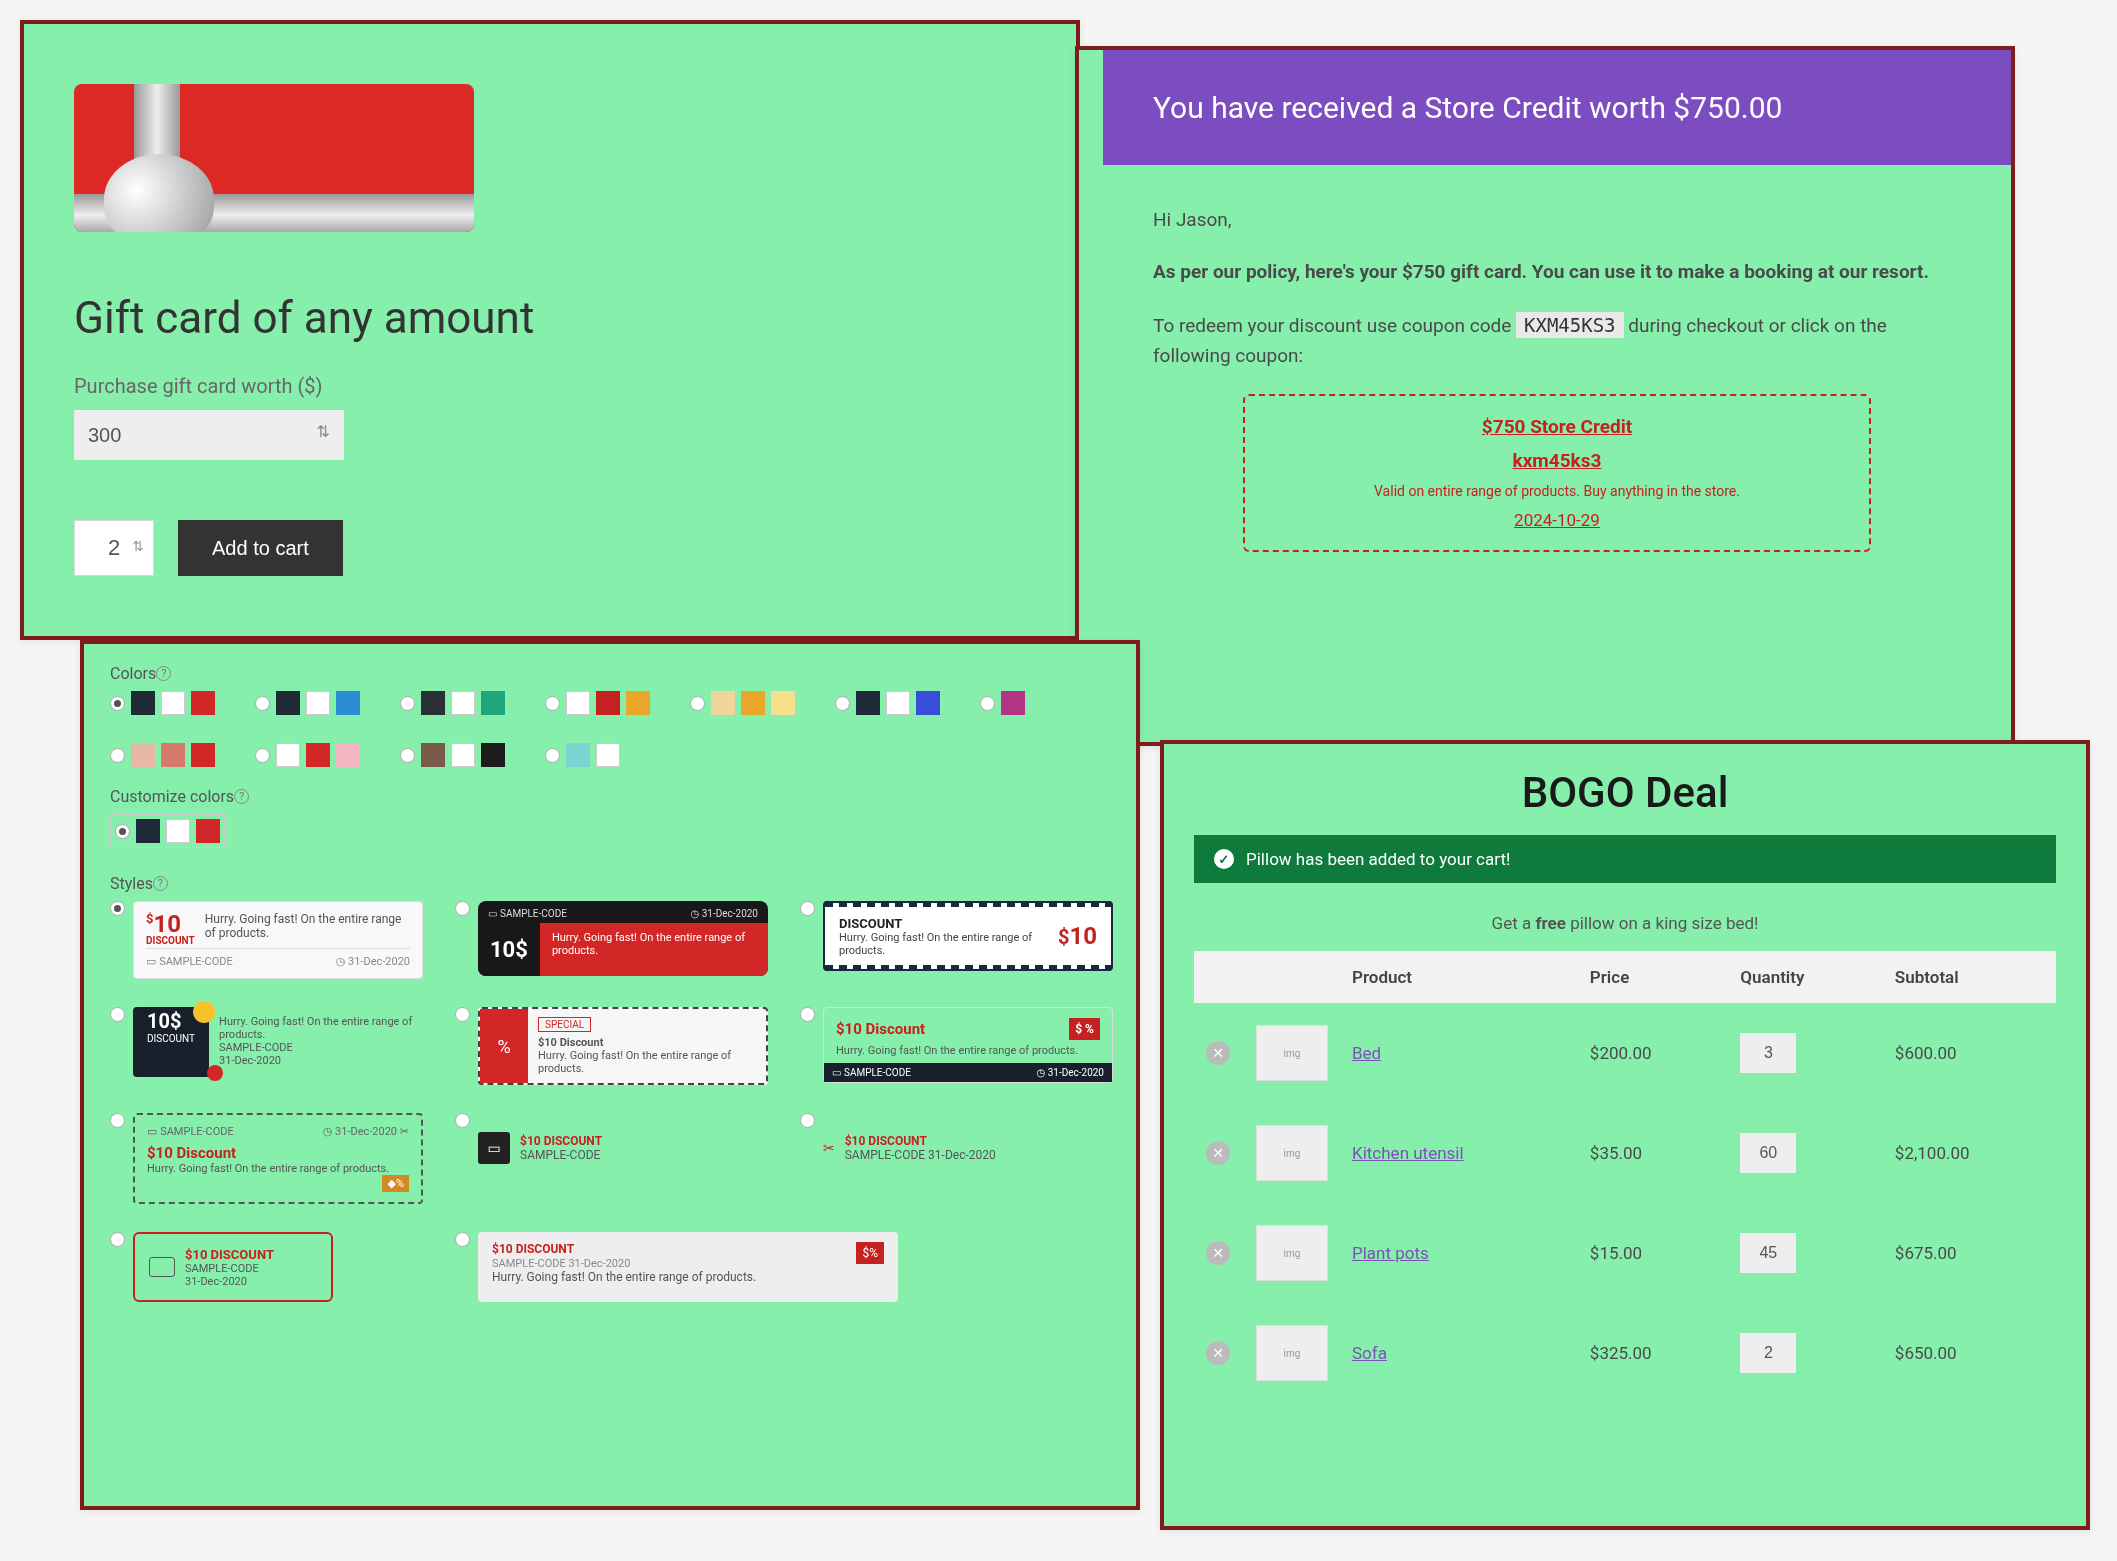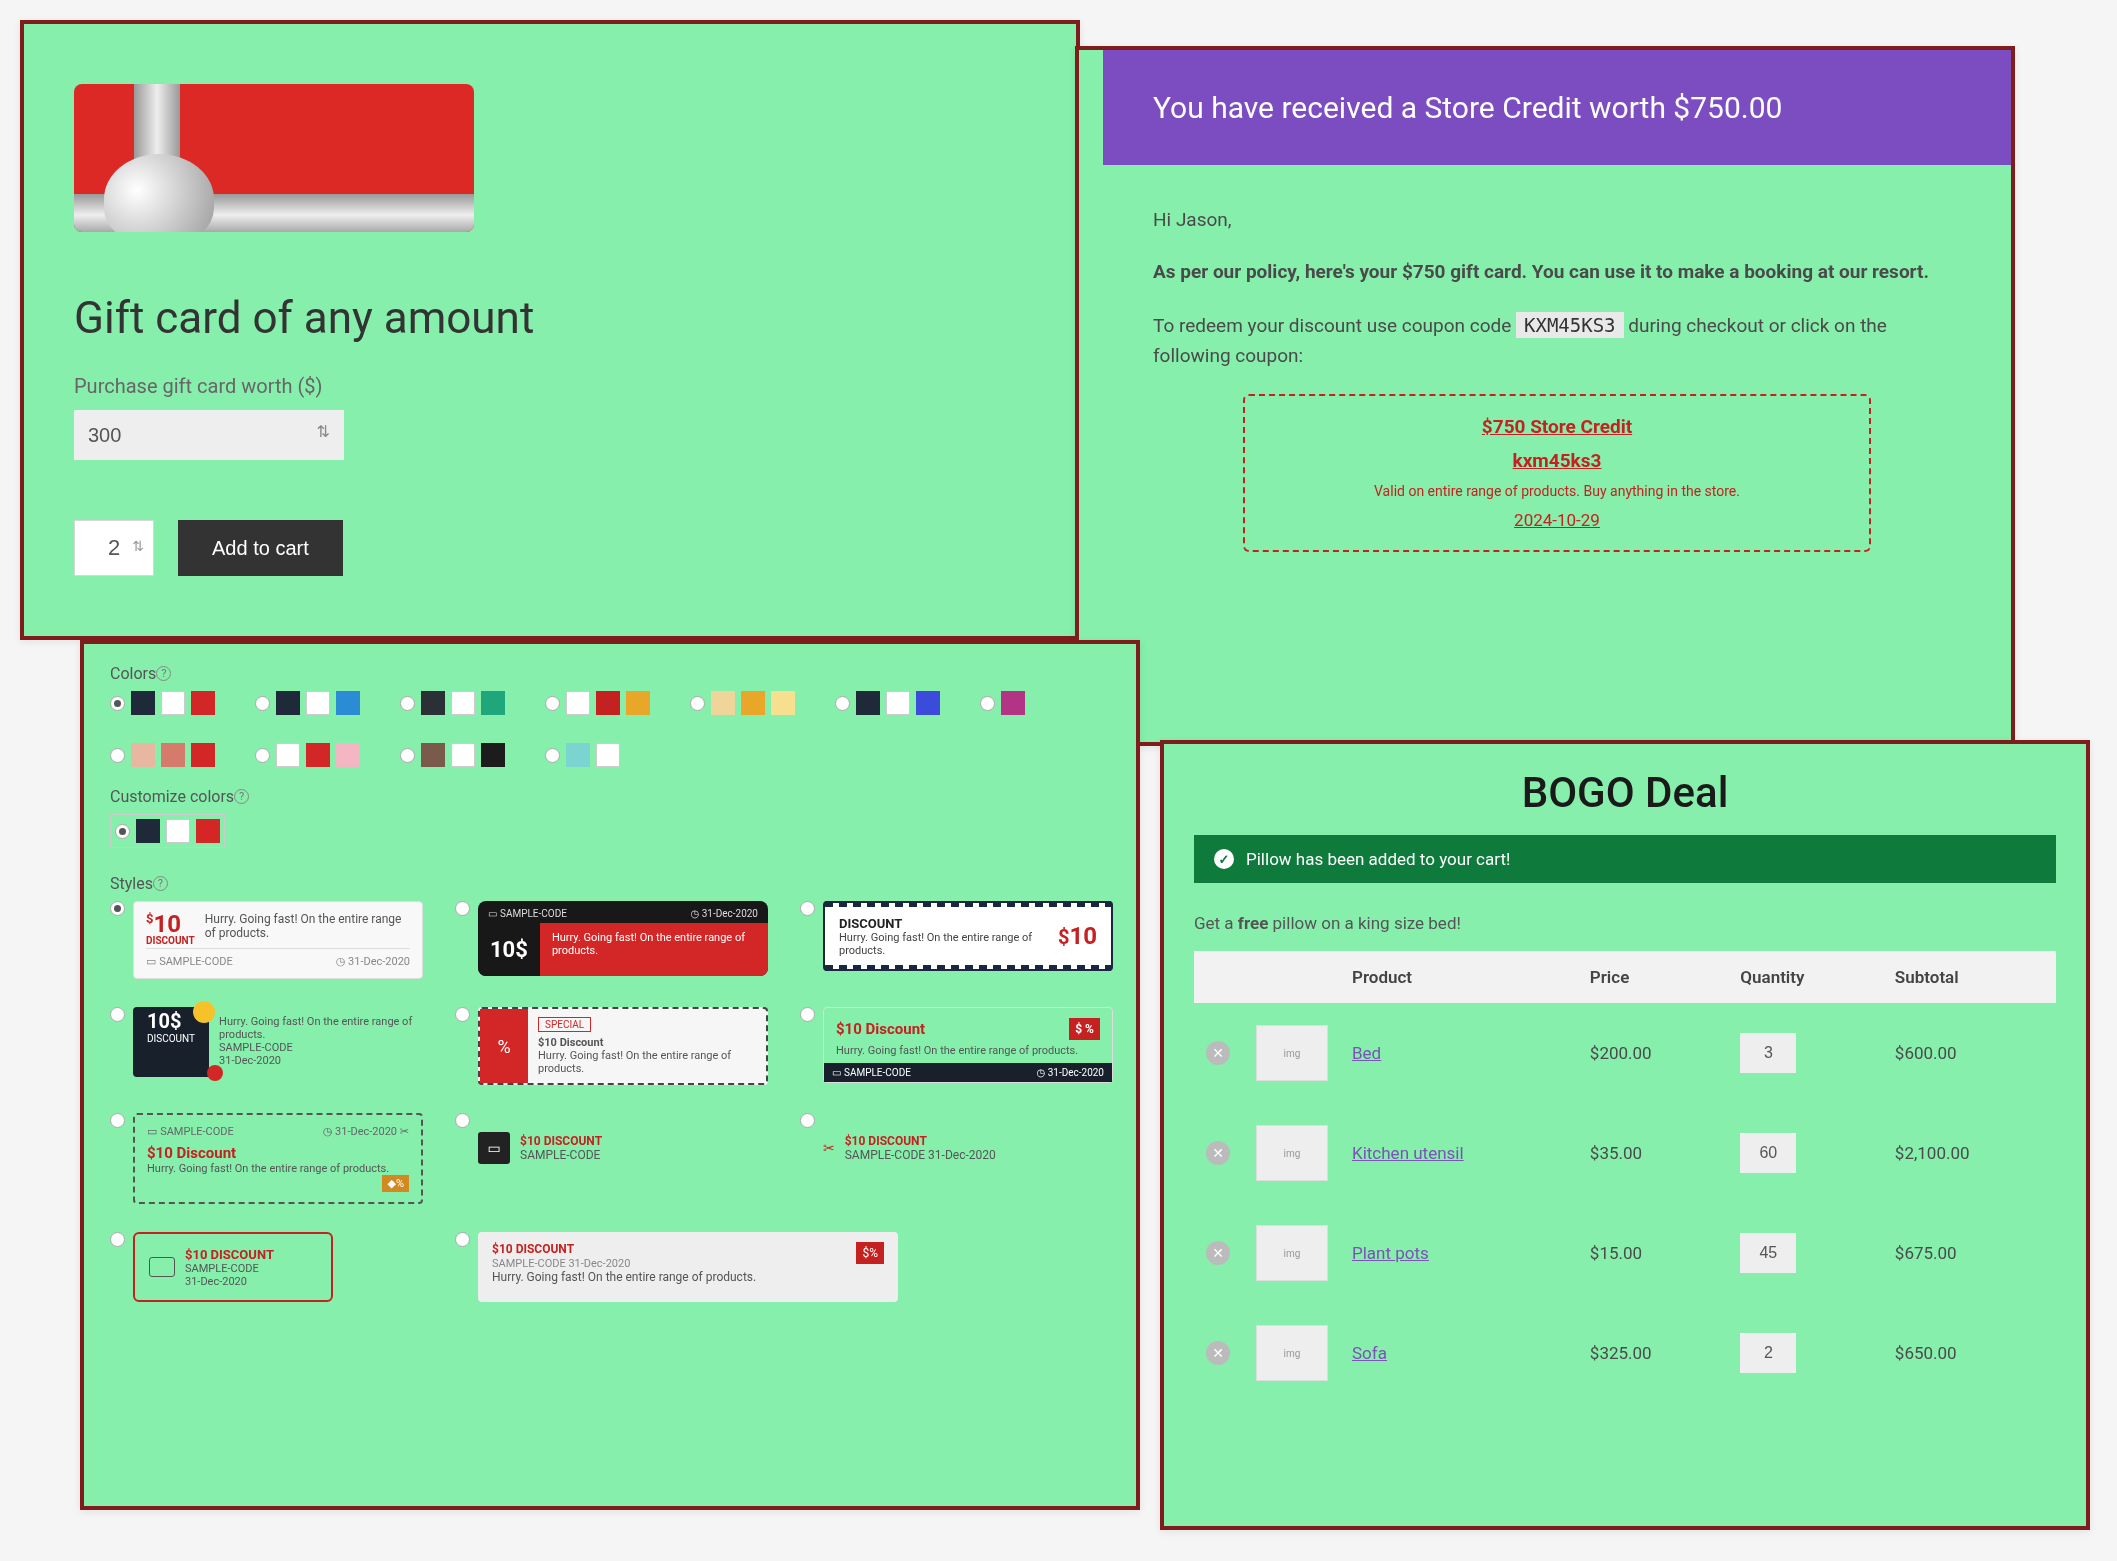--- a/index.html
+++ b/index.html
@@ -119,21 +119,21 @@
 .st11 .txt{ font-size:12px; color:#555; flex:1;}
 .st11 .txt .t1{ color:#c62121; font-weight:700; }
 .st11 .txt .t2{ color:#888; font-size:11px; }
 .st11 .ic{ background:#c62121; color:#fff; padding:4px 6px; font-size:12px;}
 
 
 .bogo-panel { left: 1160px; top: 740px; width: 930px; height: 790px; padding: 24px 30px; }
 .bogo-title { font-size: 42px; font-weight: 500; text-align: center; margin-bottom: 18px; color: #1a1a1a; }
 .success-bar { background: #0e7a3b; color: #fff; padding: 14px 20px; font-size: 17px; display: flex; align-items: center; gap: 12px; margin-bottom: 30px; }
 .check-ic { width:20px; height:20px; border-radius:50%; background:#fff; color:#0e7a3b; display:inline-flex; align-items:center; justify-content:center; font-size:13px; font-weight:700; }
-.promo-txt { font-size: 17px; color: #555; margin-bottom: 18px; }
+.promo-txt { font-size: 17px; color: #555; margin-bottom: 18px; text-align: center; }
 .promo-txt b { font-weight:700; }
 table.cart { width:100%; border-collapse: collapse; }
 table.cart thead th { background:#f2f2f2; text-align:left; padding:16px 12px; font-size:17px; color:#444; font-weight:600; }
 table.cart td { padding:22px 12px; font-size:17px; color:#4a4a4a; vertical-align:middle; }
 .rm-btn { width:24px; height:24px; border-radius:50%; background:#bbb; color:#fff; display:inline-flex; align-items:center; justify-content:center; font-size:14px; cursor:pointer; border:none;}
 .thumb { width:72px; height:56px; background:#eee; border:1px solid #ddd; display:inline-flex; align-items:center; justify-content:center; font-size:10px; color:#999;}
 .prod-link { color:#7b52b5; text-decoration:underline; cursor:pointer; }
 .qty-cell { width:56px; height:40px; background:#eee; border:none; text-align:center; font-size:16px; color:#555; }
 </style>
 </head>

